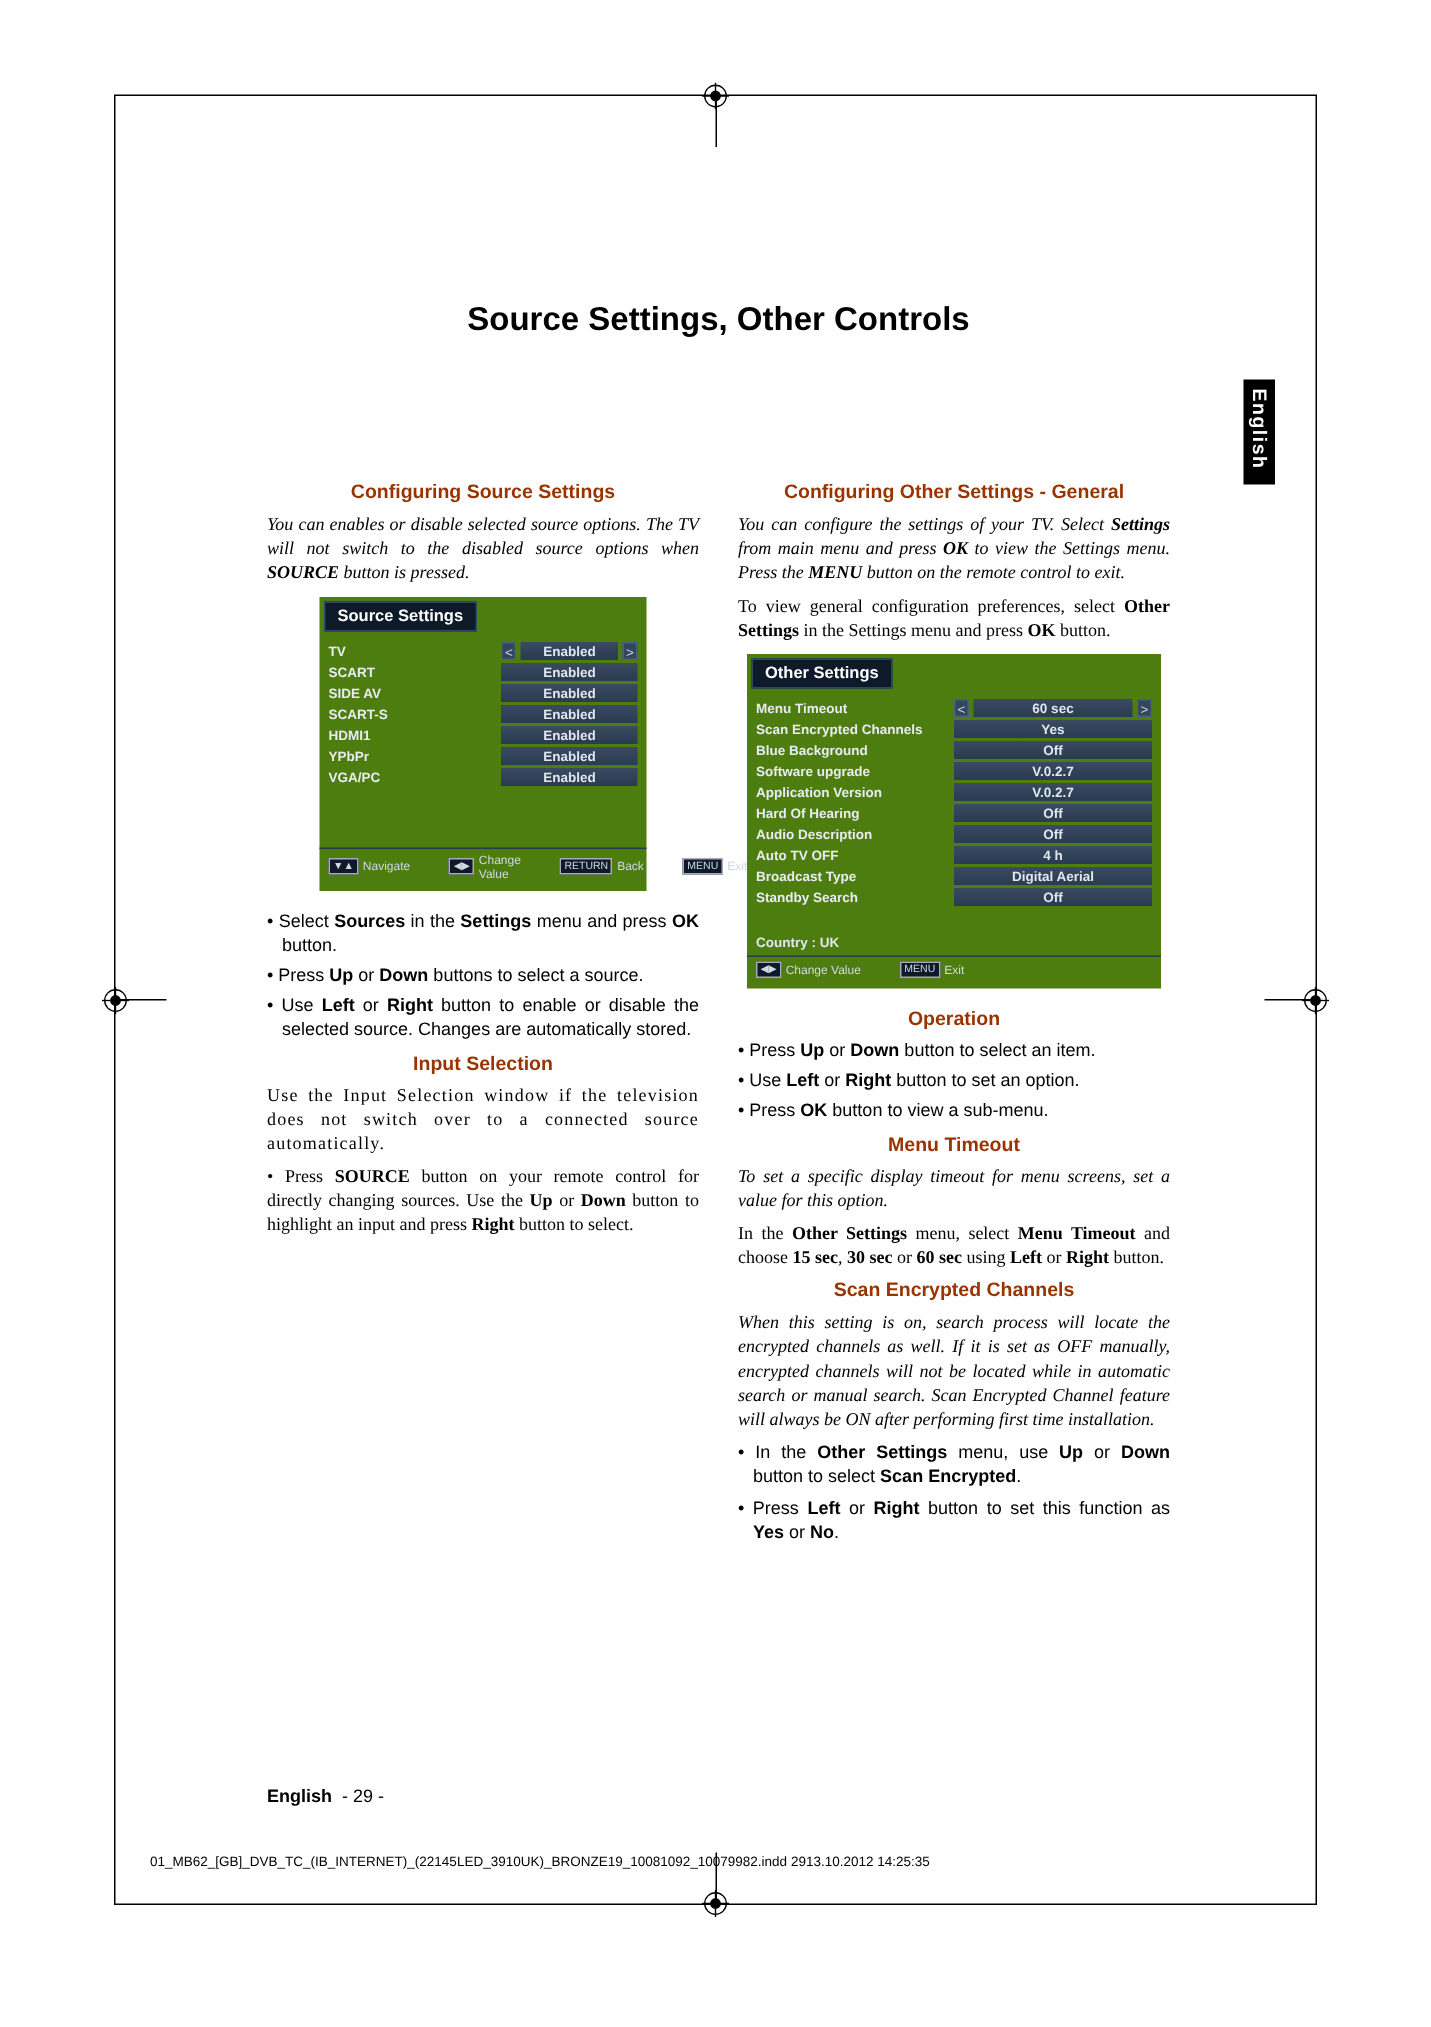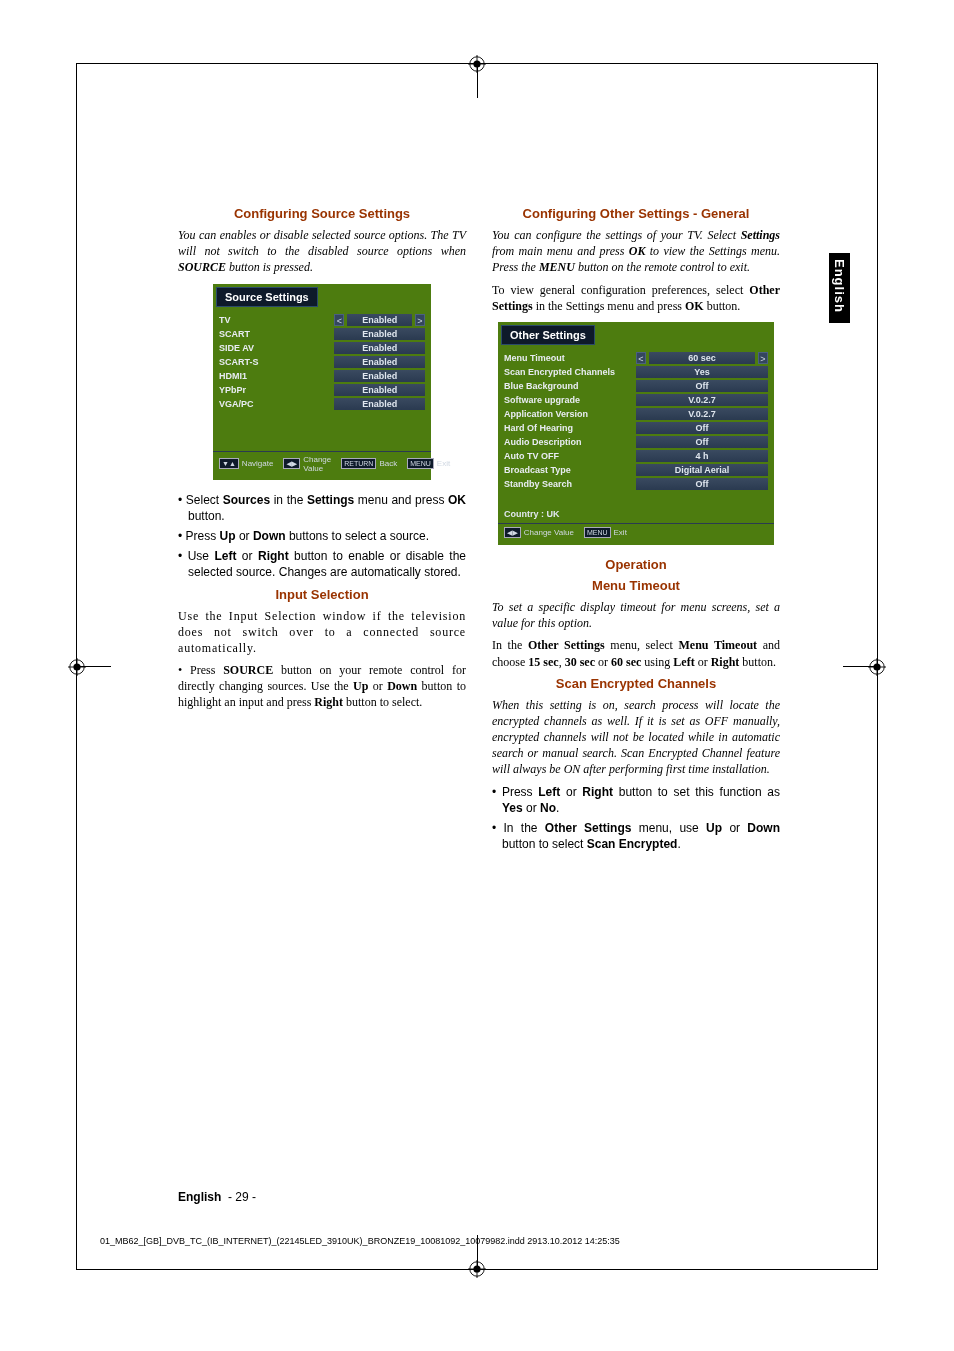--- a/index.html
+++ b/index.html
@@ -101,21 +101,21 @@
     background:#34465e;
     color:#cfd8e3;
     font-size:9px; line-height:12px; text-align:center;
     border:1px solid #4a6080;
   }
   .osd-gap { height: 40px; }
   .osd-oth .osd-gap { height: 14px; }
   .osd-country { font-size:9px; font-weight:bold; color:#e0e6ee; padding: 4px 6px; }
   .osd-foot {
     border-top:1px solid #2a3a50;
-    display:flex; gap:10px;
+    display:flex; gap:26px;
     font-size:8px; color:#d0d8e2;
     padding: 3px 6px;
   }
   .osd-foot .fkey { display:flex; align-items:center; gap:3px; }
   .keybox { border:1px solid #aab; padding:0 2px; font-size:7px; line-height:9px; background:#0e1a2a; color:#d0d8e2;}
 
   .page-num {
     position:absolute;
     left: 178px; width:602px;
     top: 1190px;
@@ -170,20 +170,21 @@
         <circle cx="10" cy="10" r="4" fill="#000"></circle>
         <line x1="10" y1="0" x2="10" y2="20" stroke="#000"></line>
         <line x1="0" y1="10" x2="20" y2="10" stroke="#000"></line>
       </svg>
   </div>
 </div>
 
 <div class="lang-tab">English</div>
 
 <div class="page-body">
+  <h1 class="page-title">Source Settings, Other Controls</h1>
 
   <div class="columns">
 
     <div class="col">
       <h2 class="section-h">Configuring Source Settings</h2>
       <p class="intro">You can enables or disable selected source options. The TV will not switch to the disabled source options when <b>SOURCE</b> button is pressed.</p>
 
       <div class="osd osd-src">
         <div class="osd-title">Source Settings</div>
         <div id="osd-src-rows">
@@ -343,30 +344,35 @@
               <span>Change Value</span>
             </span>
             <span class="fkey">
               <span class="keybox">MENU</span>
               <span>Exit</span>
             </span>
           </div>
       </div>
 
       <h2 class="section-h">Operation</h2>
+      <ul class="instr">
+        <li>Press <b>Up</b> or <b>Down</b> button to select an item.</li>
+        <li>Use <b>Left</b> or <b>Right</b> button to set an option.</li>
+        <li>Press <b>OK</b> button to view a sub-menu.</li>
+      </ul>
 
       <h2 class="section-h">Menu Timeout</h2>
       <p class="intro">To set a specific display timeout for menu screens, set a value for this option.</p>
       <p>In the <b>Other Settings</b> menu, select <b>Menu Timeout</b> and choose <b>15 sec</b>, <b>30 sec</b> or <b>60 sec</b> using <b>Left</b> or <b>Right</b> button.</p>
 
       <h2 class="section-h">Scan Encrypted Channels</h2>
       <p class="intro">When this setting is on, search process will locate the encrypted channels as well. If it is set as OFF manually, encrypted channels will not be located while in automatic search or manual search. Scan Encrypted Channel feature will always be ON after performing first time installation.</p>
       <ul class="instr">
+        <li>In the <b>Other Settings</b> menu, use <b>Up</b> or <b>Down</b> button to select <b>Scan Encrypted</b>.</li>
         <li>Press <b>Left</b> or <b>Right</b> button to set this function as <b>Yes</b> or <b>No</b>.</li>
-        <li>In the <b>Other Settings</b> menu, use <b>Up</b> or <b>Down</b> button to select <b>Scan Encrypted</b>.</li>
       </ul>
     </div>
   </div>
 </div>
 
 <div class="page-num">
   <b>English</b>&nbsp;&nbsp;<span>- 29 -</span>
 </div>
 
 <div class="footer-meta">

